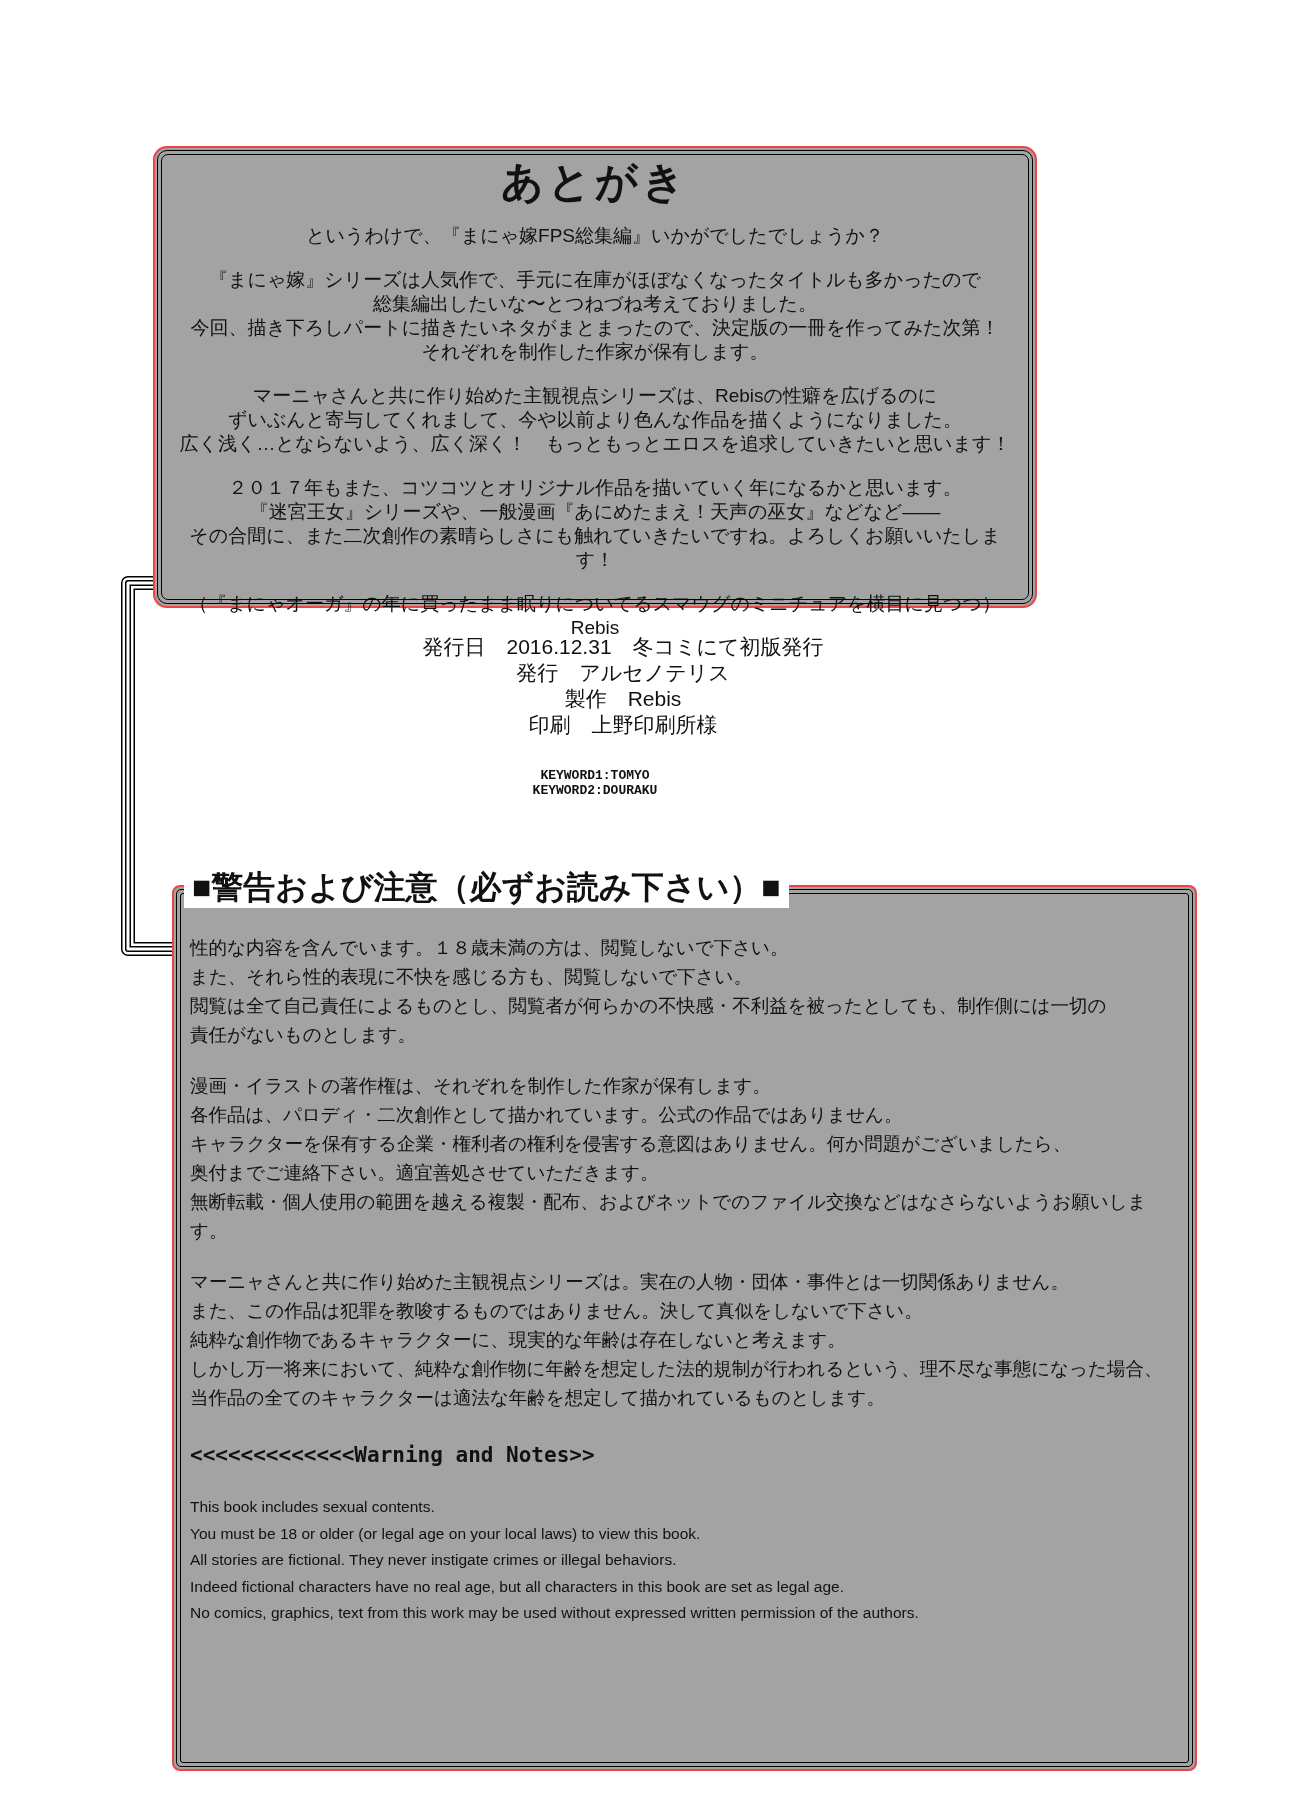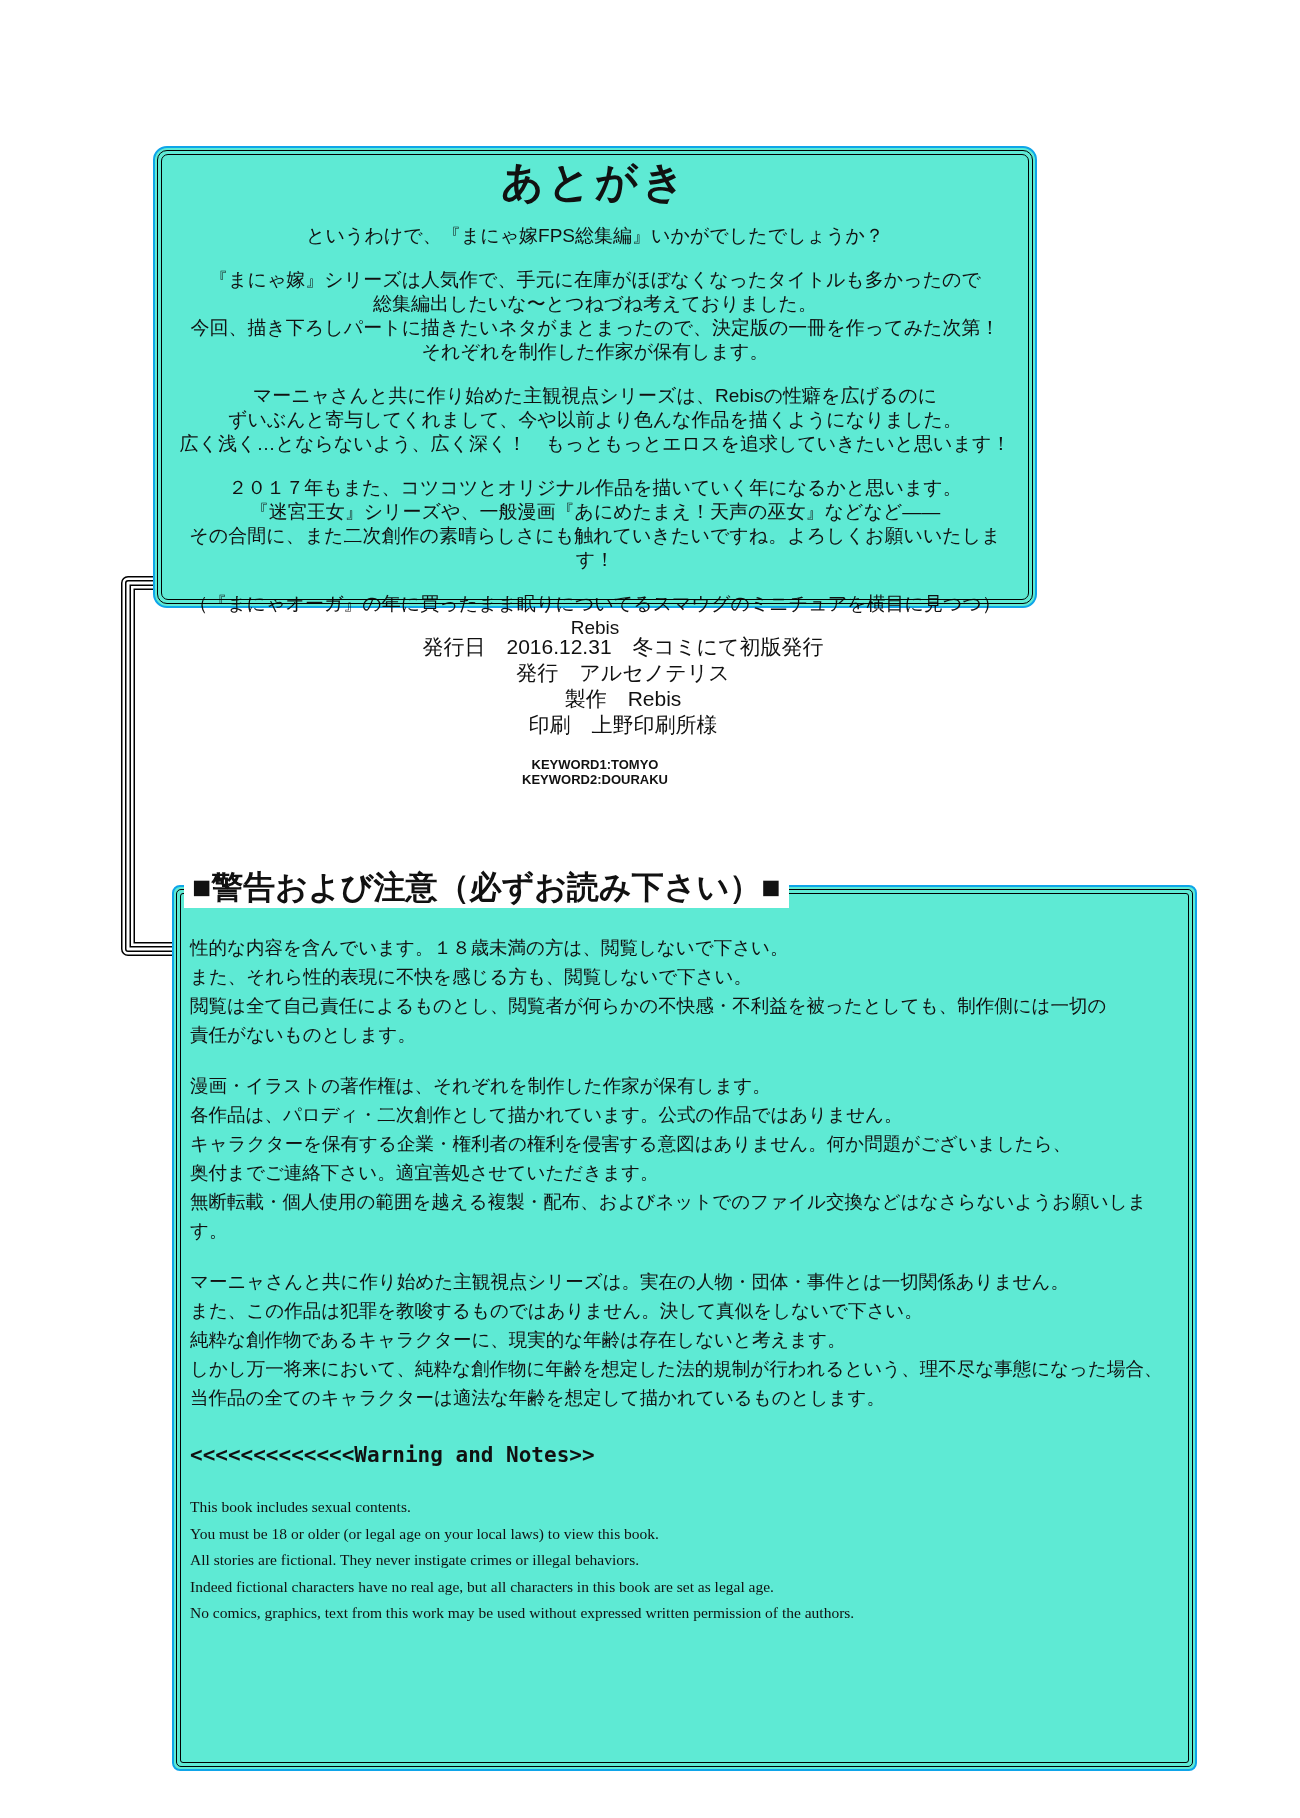--- a/index.html
+++ b/index.html
@@ -6,57 +6,57 @@
   .page {
     position:relative; width:1300px; height:1818px; margin:0 auto;
     background:#ffffff; overflow:hidden;
     font-family:"Liberation Sans","DejaVu Sans",sans-serif; color:#111;
   }
 
   
   .pipe-svg { position:absolute; left:0; top:0; z-index:0; pointer-events:none; }
 
   
-  .frame { position:absolute; background:#5eead4; border:2px solid #0ea5e9; box-sizing:border-box; z-index:1; }
+  .frame { position:absolute; background:#a3a3a3; border:2px solid #ef4444; box-sizing:border-box; z-index:1; }
   .frame::before, .frame::after { content:""; position:absolute; border:1.5px solid #000; pointer-events:none; }
   .frame::before { inset:2px; }
   .frame::after  { inset:6px; }
 
   .afterword-box { left:153px; top:146px; width:884px; height:462px; border-radius:14px; padding:8px 24px 0; text-align:center; }
   .afterword-box::before { border-radius:10px; }
   .afterword-box::after  { border-radius:7px; }
 
   .aft-title { margin:0 0 16px; font-size:42px; line-height:52px; font-weight:900; letter-spacing:4px; }
   .para { margin:0 0 20px; }
   .jline { font-size:19px; line-height:24px; white-space:pre-wrap; }
 
   .colophon { position:absolute; left:153px; top:634px; width:884px; text-align:center; z-index:1; }
   .pub { transform:translateX(28px); }
   .pub .cline { font-size:21px; line-height:26px; white-space:pre-wrap; }
   .contact { margin-top:24px; transform:translateX(85px); font-family:"DejaVu Sans Mono","Liberation Mono",monospace; }
   .contact .cline { font-size:20px; line-height:27px; white-space:pre-wrap; }
-  .keywords { margin-top:19px; font-family:Liberation Sans, sans-serif; font-weight:bold; }
+  .keywords { margin-top:30px; font-family:Liberation Mono, monospace; font-weight:bold; }
   .keywords .cline { font-size:13px; line-height:15px; white-space:pre-wrap; }
 
   .warn-box { left:172px; top:885px; width:1025px; height:886px; border-radius:8px; }
   .warn-box::before { border-radius:5px; }
   .warn-box::after  { border-radius:3px; }
 
   .warn-head {
     position:absolute; top:-21px; left:10px; z-index:2; margin:0;
     background:#fff; padding:0 8px;
     font-size:32px; line-height:42px; font-weight:bold; white-space:pre;
   }
   .warn-body { position:relative; z-index:1; padding:46px 12px 0 16px; }
   .wpara { margin:0 0 22px; }
   .wline { font-size:18.5px; line-height:29px; white-space:pre-wrap; }
 
   .en-head { margin:26px 0 22px; font-family:"DejaVu Sans Mono","Liberation Mono",monospace;
              font-size:21px; line-height:34px; font-weight:bold; white-space:pre; }
-  .enpara .wline { font-family:Liberation Serif, serif; font-size:15.5px; line-height:26.5px; }
+  .enpara .wline { font-family:Liberation Sans, sans-serif; font-size:15.5px; line-height:26.5px; }
 </style>
 </head>
 <body>
 
 <div class="page">
 
   <svg class="pipe-svg" width="1300" height="1818" viewBox="0 0 1300 1818" aria-hidden="true">
     <path d="M 172 583 L 128 583 L 128 949 L 182 949" fill="none" stroke="#000" stroke-width="14" stroke-linejoin="round"></path>
     <path d="M 172 583 L 128 583 L 128 949 L 182 949" fill="none" stroke="#fff" stroke-width="11" stroke-linejoin="round"></path>
     <path d="M 172 583 L 128 583 L 128 949 L 182 949" fill="none" stroke="#000" stroke-width="6" stroke-linejoin="round"></path>

